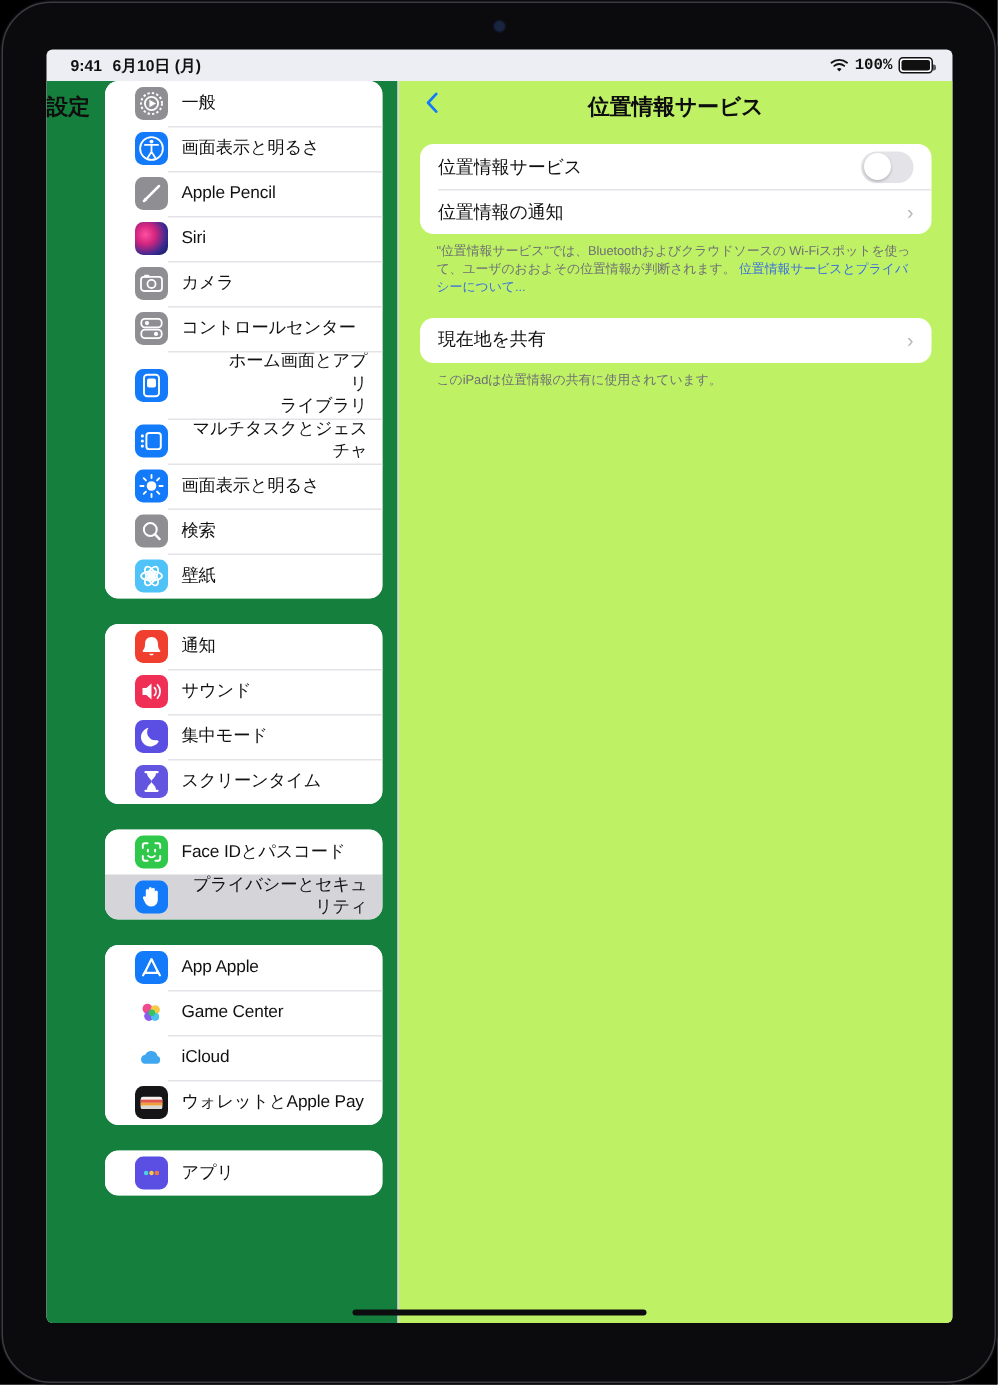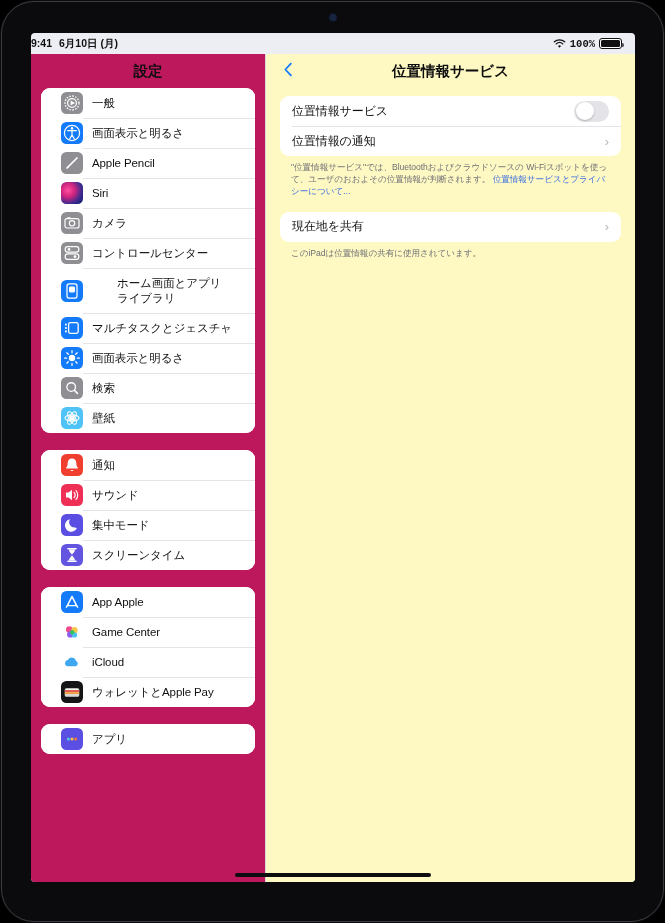--- a/index.html
+++ b/index.html
@@ -39,21 +39,21 @@
     display: flex;
     flex-direction: column;
   }
 
   
   .statusbar {
     height: 21px;
     flex: 0 0 21px;
     display: flex;
     align-items: center;
-    padding: 0 13px 0 0;
+    padding: 0 13px 0 16px;
     font-size: 10.5px;
     font-weight: bold;
     color: #111;
     position: relative;
     z-index: 5;
   }
   .sb-left { display: flex; align-items: baseline; gap: 7px; }
   .sb-right { margin-left: auto; display: flex; align-items: center; gap: 4px; font-family: Liberation Mono, monospace; }
   .wifi { width: 13px; height: 10px; display: block; }
   .batt {
@@ -74,24 +74,25 @@
     background: #111; border-radius: 1.5px; display: block;
   }
 
   
   .split { flex: 1; display: flex; min-height: 0; position: relative; }
 
   
   .sidebar {
     width: 234px;
     flex: 0 0 234px;
-    background: #be185d;
+    background: #15803d;
     display: flex;
-    flex-direction: column;
+    flex-direction: row;
     min-height: 0;
+    text-align: right;
   }
   .side-title {
     height: 34px;
     display: flex; align-items: center; justify-content: center;
     font-size: 14.5px; font-weight: bold; color: #0e0e0f;
   }
   .side-scroll {
     flex: 1;
     overflow: hidden;
     padding: 0 10px;
@@ -150,21 +151,21 @@
 
   
   .vdiv {
     width: 1px; flex: 0 0 1px;
     background: #d6d6db;
   }
 
   
   .detail {
     flex: 1;
-    background: #fef9c3;
+    background: #bef264;
     display: flex; flex-direction: column;
     min-width: 0;
   }
   .detail-head {
     height: 34px;
     display: flex; align-items: center;
     position: relative;
     padding: 0 12px;
   }
   .backbtn {
@@ -419,20 +420,45 @@
               <span class="ico bg-indigo">
                 <svg viewBox="0 0 22 22" width="22" height="22">
                   <path d="M7 4.8h8M7 17.2h8" stroke="#fff" stroke-width="1.5" stroke-linecap="round"></path>
                   <path d="M8 5.4c0 3 3 4.2 3 5.6 0 1.4-3 2.6-3 5.6h6c0-3-3-4.2-3-5.6 0-1.4 3-2.6 3-5.6Z" fill="#fff"></path>
                 </svg>
               </span>
               <span class="rlabel">スクリーンタイム</span>
             </div>
           </div>
 
+          <div class="group">
+            <div class="row">
+              <span class="ico bg-green">
+                <svg viewBox="0 0 22 22" width="22" height="22">
+                  <g stroke="#fff" stroke-width="1.3" fill="none" stroke-linecap="round">
+                    <path d="M5.2 8.4V6.6a1.4 1.4 0 0 1 1.4-1.4h1.8"></path>
+                    <path d="M16.8 8.4V6.6a1.4 1.4 0 0 0-1.4-1.4h-1.8"></path>
+                    <path d="M5.2 13.6v1.8a1.4 1.4 0 0 0 1.4 1.4h1.8"></path>
+                    <path d="M16.8 13.6v1.8a1.4 1.4 0 0 1-1.4 1.4h-1.8"></path>
+                    <path d="M8.6 9.4v1.2M13.4 9.4v1.2"></path>
+                    <path d="M8.8 13.6a3.2 3.2 0 0 0 4.4 0"></path>
+                  </g>
+                </svg>
+              </span>
+              <span class="rlabel">Face IDとパスコード</span>
+            </div>
+            <div class="row selected">
+              <span class="ico bg-blue">
+                <svg viewBox="0 0 22 22" width="22" height="22">
+                  <path d="M7.2 10.4V6.6a1 1 0 0 1 2 0v3.2V5.4a1 1 0 0 1 2 0v4.4V5.8a1 1 0 0 1 2 0v4.2V7.6a1 1 0 0 1 2 0v5.1c0 2.8-1.7 4.6-4.2 4.6-2.4 0-3.6-1.2-4.4-2.8l-1.3-2.6a1 1 0 0 1 1.6-1.1Z" fill="#fff"></path>
+                </svg>
+              </span>
+              <span class="rlabel">プライバシーとセキュリティ</span>
+            </div>
+          </div>
 
           <div class="group">
             <div class="row">
               <span class="ico bg-blue">
                 <svg viewBox="0 0 22 22" width="22" height="22">
                   <path d="M11 5.4 L15.6 14.6 H6.4 Z" fill="none" stroke="#fff" stroke-width="1.45" stroke-linejoin="round"></path>
                   <path d="M5.4 16.2 L7 13.6M16.6 16.2 L15 13.6" stroke="#fff" stroke-width="1.45" stroke-linecap="round"></path>
                 </svg>
               </span>
               <span class="rlabel">App Apple</span>

